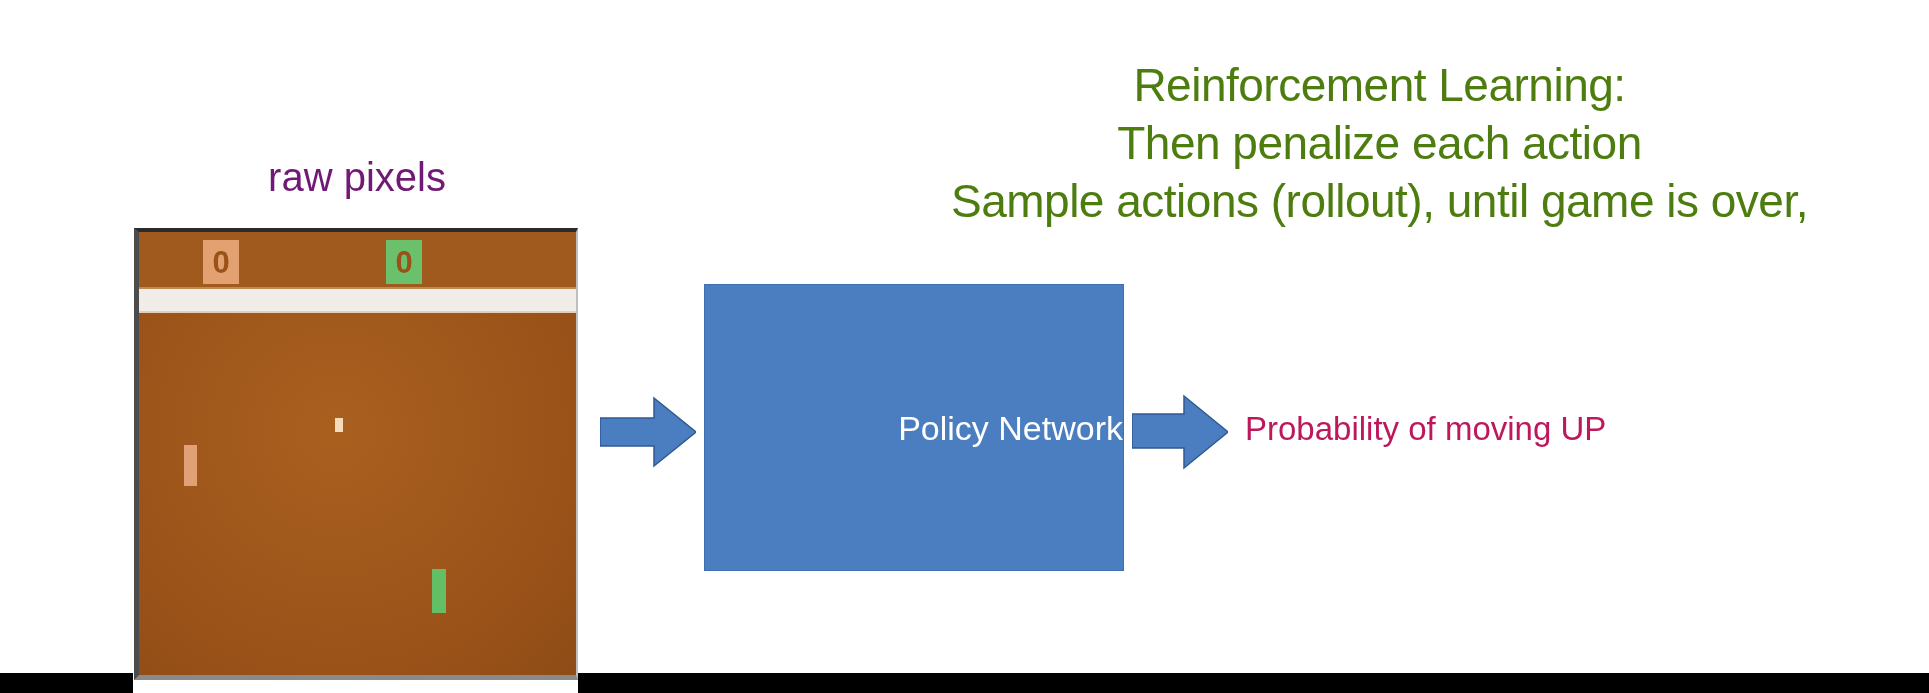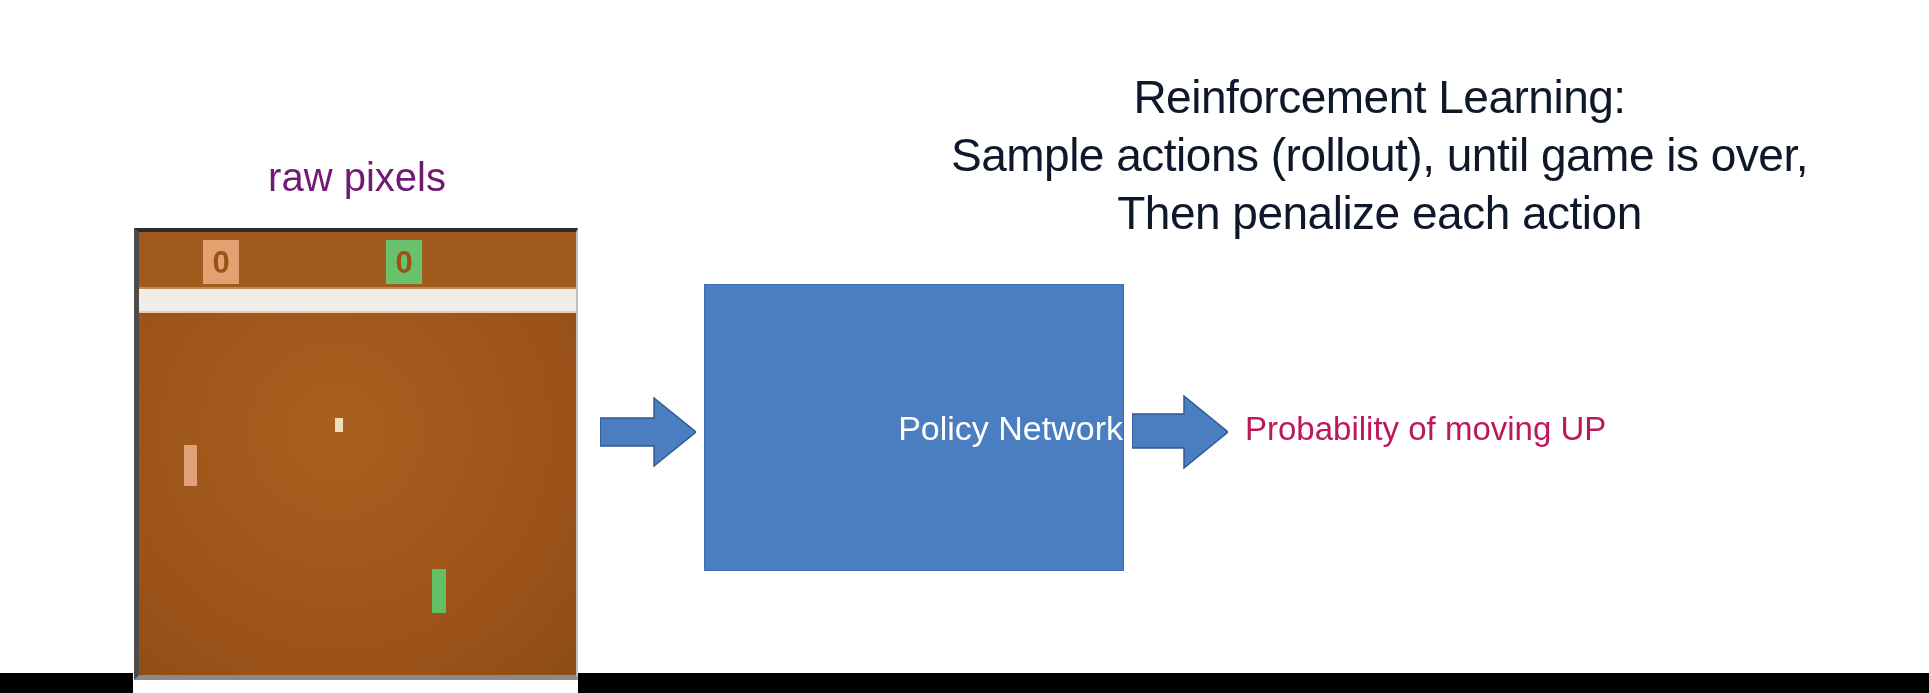--- a/index.html
+++ b/index.html
@@ -12,24 +12,24 @@
     height: 693px;
     position: relative;
     overflow: hidden;
     font-family: "Liberation Sans", sans-serif;
   }
 
   
   #headline {
     position: absolute;
     left: 830px;
-    top: 68px;
+    top: 56px;
     width: 1099px;
     text-align: center;
-    color: #0f172a;
+    color: #4d7c0f;
     font-family: "Liberation Sans Narrow", "Liberation Sans", sans-serif;
     font-size: 46px;
     line-height: 58px;
     letter-spacing: -0.5px;
     white-space: nowrap;
   }
   #headline .hl-line { display: block; }
 
   
   #raw-pixels-label {
@@ -174,22 +174,22 @@
     background: #000000;
   }
   #letterbox-left  { left: 0px;   width: 133px; }
   #letterbox-right { left: 578px; right: 0px; }
 </style>
 </head>
 <body>
 
 <div id="headline">
   <span class="hl-line">Reinforcement Learning:</span>
+  <span class="hl-line">Then penalize each action</span>
   <span class="hl-line">Sample actions (rollout), until game is over,</span>
-  <span class="hl-line">Then penalize each action</span>
 </div>
 
 <div id="raw-pixels-label">raw pixels</div>
 
 <div id="pong-frame">
   <div id="pong-field">
     <div id="score-strip"></div>
     <div class="score" id="score-left">0</div>
     <div class="score" id="score-right">0</div>
     <div id="divider-bar"></div>

